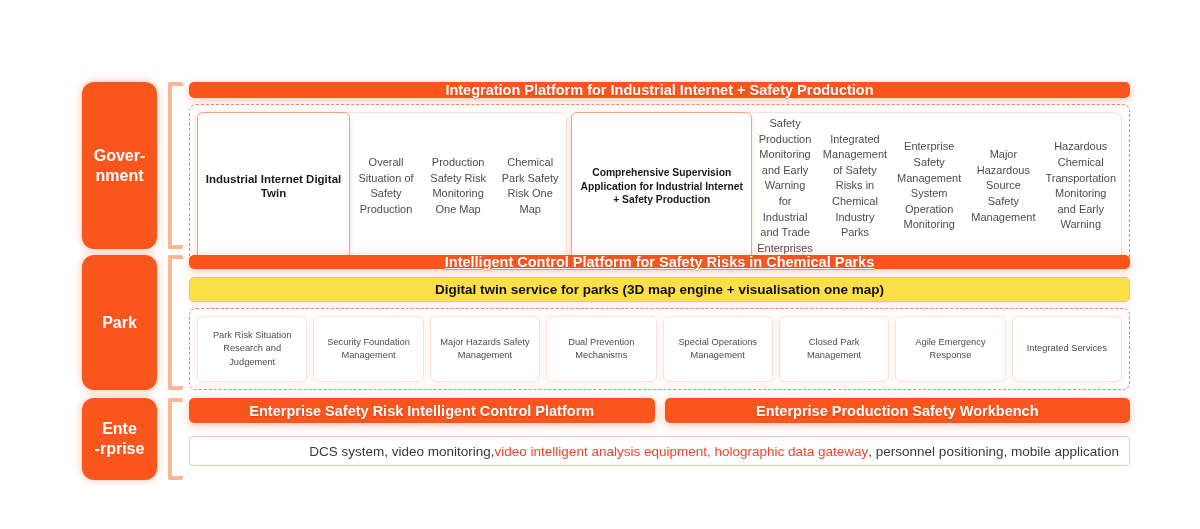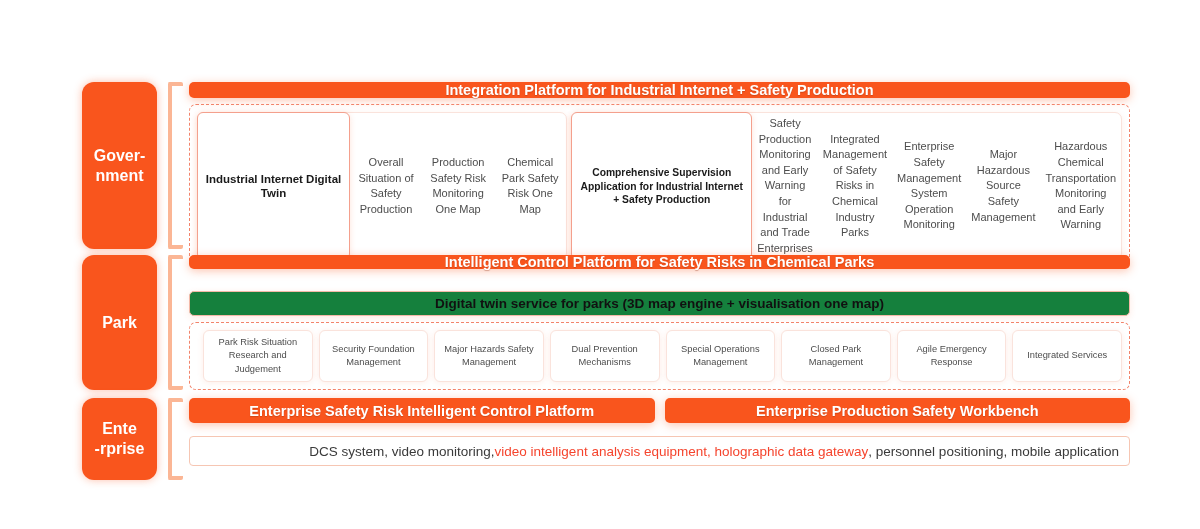--- a/index.html
+++ b/index.html
@@ -129,39 +129,38 @@
     flex: 1 1 0;
     text-align: center;
     font-size: 11px;
     line-height: 1.42;
     color: #4d4d4d;
     padding: 3px 5px;
   }
 
   
   .white-bar {
-    background: #15803d;
+    background: #fde047;
     border: 1px solid #f3b9a8;
     border-radius: 5px;
     display: flex;
     align-items: center;
     justify-content: center;
     text-align: center;
     font-size: 13.5px;
     font-weight: bold;
     color: #111111;
     box-shadow: 0 2px 7px rgba(249,85,29,0.12);
   }
 
   
   .card-strip {
     display: flex;
     gap: 6px;
     align-items: stretch;
-    margin-left: 6px;
   }
   .mini-card {
     flex: 1 1 0;
     background: #ffffff;
     border: 1px solid #fae3dc;
     border-radius: 6px;
     display: flex;
     align-items: center;
     justify-content: center;
     text-align: center;
@@ -198,21 +197,21 @@
   #tier-park       { left: 82px; top: 255px; width: 1048px; height: 135px; }
   #tier-enterprise { left: 82px; top: 398px; width: 1048px; height: 82px; }
 
   #gov-bar     { height: 42px; margin-bottom: 6px; }
   #gov-dashed  { flex: 1 1 auto; }
   #gov-row-1   { flex: 1 1 0; }
   #gov-row-2   { flex: 1 1 0; }
   #gov-hl-1    { width: 153px; }
   #gov-hl-2    { width: 181px; font-size: 10.3px; }
 
-  #park-bar     { height: 14px; margin-bottom: 22px; }
+  #park-bar     { height: 14px; margin-bottom: 8px; text-decoration: underline; }
   #park-white   { height: 25px; margin-bottom: 6px; }
   #park-dashed  { flex: 1 1 auto; }
   #park-dashed .card-strip { flex: 1 1 auto; }
 
   #ent-bars  { height: 25px; margin-bottom: 13px; }
   #ent-bars .bar { font-size: 14.5px; }
   #ent-footer { height: 30px; }
 </style>
 </head>
 <body>

